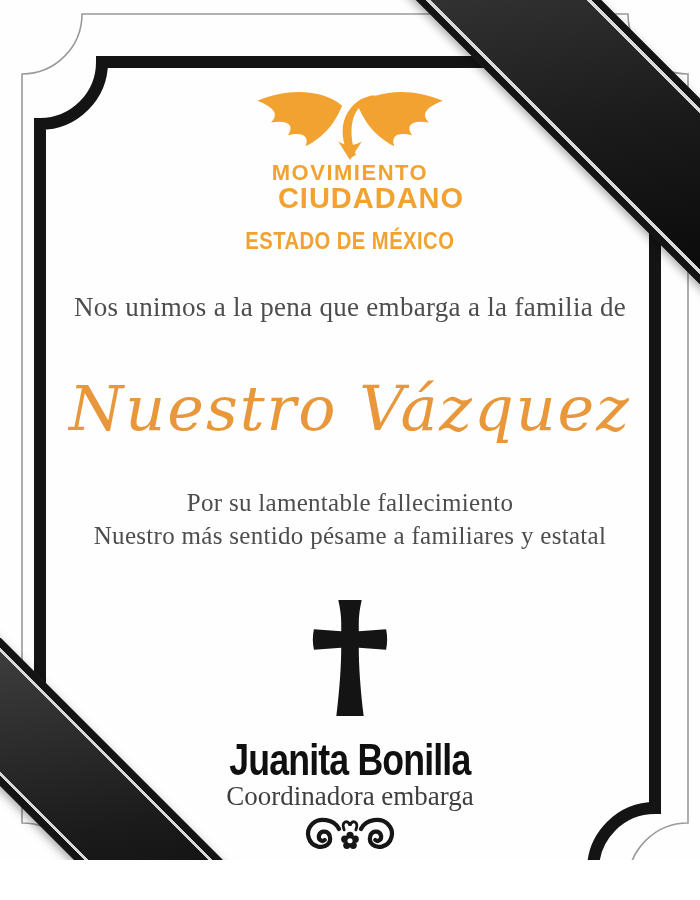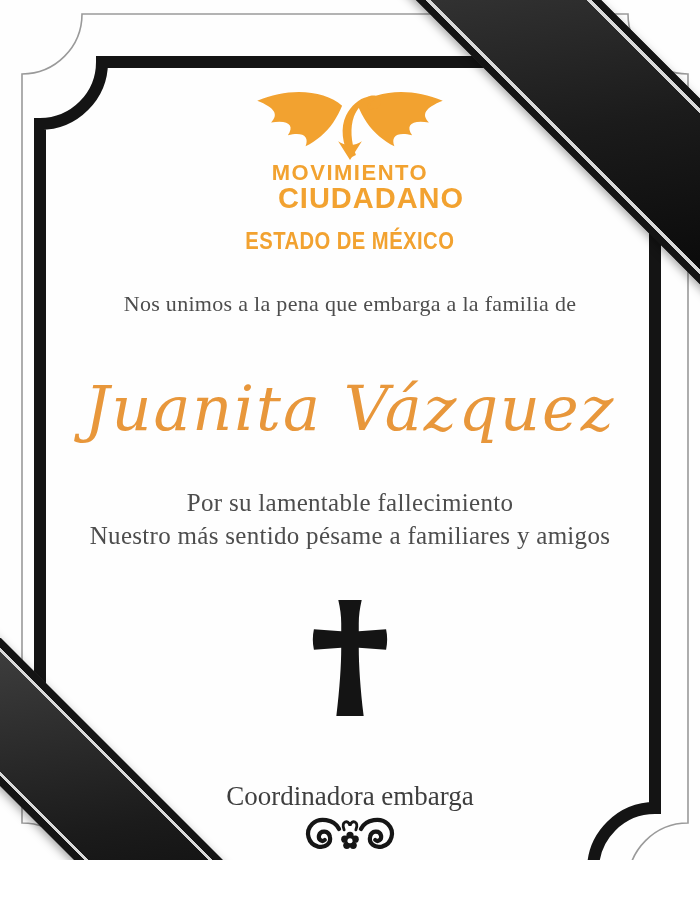--- a/index.html
+++ b/index.html
@@ -32,21 +32,21 @@
 
   .eagle-wrap { top:86px; }
   .logo-line1 { top:160px; font-family:"Liberation Sans",sans-serif; font-weight:bold;
                 font-size:22px; letter-spacing:1.5px; color:var(--orange); }
   .logo-line2 { top:182px; font-family:"Liberation Sans",sans-serif; font-weight:bold;
                 font-size:29px; letter-spacing:1px; color:var(--orange);padding-left:21px; }
   .logo-line3 { top:213px; font-family:"Liberation Sans",sans-serif; font-weight:bold;
                 font-size:23px; color:var(--orange);margin-top:15px; }
   .logo-line3 span { display:inline-block; transform:scale(0.88,1.02); letter-spacing:0.5px; }
 
-  .message { top:290px; font-size:22px; line-height:1.3; color:var(--text-gray); letter-spacing:0.3px; }
+  .message { top:290px; font-size:27px; line-height:1.3; color:var(--text-gray); letter-spacing:0.3px; }
   .deceased { top:372px; font-family:"DejaVu Serif",serif; font-style:italic;
               font-size:62px; letter-spacing:2px; color:var(--script-orange); }
   .condolence { top:487px; font-size:25px; line-height:1.3; color:var(--text-gray); letter-spacing:0.3px;text-align:center; }
 
   .cross-wrap { top:600px; }
   .sig-name { top:736px; font-family:"Liberation Sans",sans-serif; font-weight:bold;
               font-size:42px; color:#101010; }
   .sig-name span { display:inline-block; transform:scale(0.85,1.05); letter-spacing:-1px; }
   .sig-title { top:781px; font-size:27px; color:#3e3e3e; }
   .ornament-wrap { top:812px; }
@@ -77,33 +77,36 @@
   <div class="abs-center logo-line1">MOVIMIENTO</div>
   <div class="abs-center logo-line2">CIUDADANO</div>
   <div class="abs-center logo-line3">
     <span>ESTADO DE MÉXICO</span>
   </div>
 
   <div class="abs-center message">
     <div>Nos unimos a la pena que embarga a la familia de</div>
   </div>
 
-  <div class="abs-center deceased">Juanita Vázquez</div>
+  <div class="abs-center deceased">Nuestro Vázquez</div>
 
   <div class="abs-center condolence">
     <div>Por su lamentable fallecimiento</div>
-    <div>Nuestro más sentido pésame a familiares y amigos</div>
+    <div>Nuestro más sentido pésame a familiares y estatal</div>
   </div>
 
   <div class="abs-center cross-wrap">
     <svg width="90" height="117" viewBox="0 0 92 120" fill="#141414">
       <path d="M34 0 L58 0 C56 9 55 16 55 24 L55 32 L83 30 C84.5 37 84.5 44 83 51 L55 49 C55 67 56.5 90 60 119 L32 119 C35.5 90 37 67 37 49 L9 51 C7.5 44 7.5 37 9 30 L37 32 L37 24 C37 16 36 9 34 0 Z"></path>
     </svg>
   </div>
 
+  <div class="abs-center sig-name">
+    <span>Juanita Bonilla</span>
+  </div>
   <div class="abs-center sig-title">Coordinadora embarga</div>
 
   <div class="abs-center ornament-wrap">
     <svg width="126" height="44" viewBox="0 0 150 52">
       <path class="ornament-stroke" d="M62 20 C56 8 38 6 30 14 C21 23 25 38 37 41 C46 43 53 37 51 29 C49.5 22 40 21 38 28 C37 33 42 36 45 33"></path>
       <path class="ornament-stroke" d="M88 20 C94 8 112 6 120 14 C129 23 125 38 113 41 C104 43 97 37 99 29 C100.5 22 110 21 112 28 C113 33 108 36 105 33"></path>
       <path class="ornament-thin" d="M68 21 C64 11 73 8 75 16 C77 8 86 11 82 21"></path>
       <g fill="#161616">
         <circle cx="75" cy="27.7" r="4.3"></circle>
         <circle cx="68.8" cy="32.2" r="4.3"></circle>

